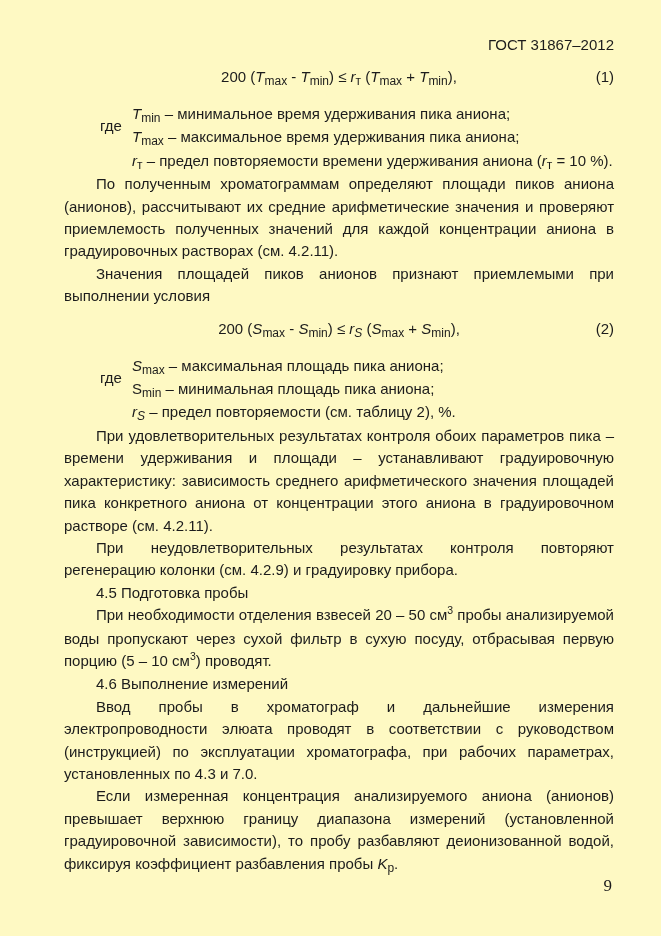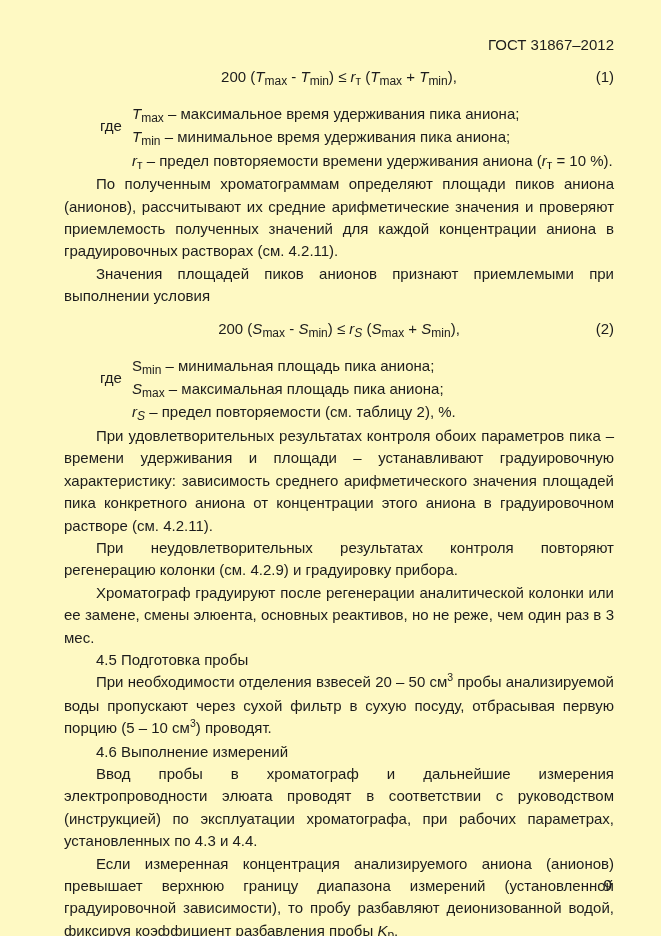--- a/index.html
+++ b/index.html
@@ -96,47 +96,46 @@
       <span>ГОСТ 31867–2012</span>
     </div>
 
     <div class="formula-row">
       <span><span>200 (</span><span class="seg-i">T</span><span class="seg-sub">max</span><span> - </span><span class="seg-i">T</span><span class="seg-sub">min</span><span>) ≤ </span><span class="seg-i">r</span><span class="seg-sub">т</span><span> (</span><span class="seg-i">T</span><span class="seg-sub">max</span><span> + </span><span class="seg-i">T</span><span class="seg-sub">min</span><span>),</span></span>
       <span class="formula-number">(1)</span>
     </div>
 
     <div class="defs">
       <span class="gde">где</span>
+      <div class="def-line"><span class="seg-i">T</span><span class="seg-sub">min</span><span> – минимальное время удерживания пика аниона;</span></div>
       <div class="def-line"><span class="seg-i">T</span><span class="seg-sub">max</span><span> – максимальное время удерживания пика аниона;</span></div>
-      <div class="def-line"><span class="seg-i">T</span><span class="seg-sub">min</span><span> – минимальное время удерживания пика аниона;</span></div>
       <div class="def-line"><span class="seg-i">r</span><span class="seg-sub">т</span><span> – предел повторяемости времени удерживания аниона (</span><span class="seg-i">r</span><span class="seg-sub">т</span><span> = 10 %).</span></div>
     </div>
 
     <p class="para">По полученным хроматограммам определяют площади пиков аниона (анионов), рассчитывают их средние арифметические значения и проверяют приемлемость полученных значений для каждой концентрации аниона в градуировочных растворах (см. 4.2.11).</p>
     <p class="para">Значения площадей пиков анионов признают приемлемыми при выполнении условия</p>
 
     <div class="formula-row">
       <span><span>200 (</span><span class="seg-i">S</span><span class="seg-sub">max</span><span> - </span><span class="seg-i">S</span><span class="seg-sub">min</span><span>) ≤ </span><span class="seg-i">r</span><span class="seg-i seg-sub">S</span><span> (</span><span class="seg-i">S</span><span class="seg-sub">max</span><span> + </span><span class="seg-i">S</span><span class="seg-sub">min</span><span>),</span></span>
       <span class="formula-number">(2)</span>
     </div>
 
     <div class="defs">
       <span class="gde">где</span>
+      <div class="def-line"><span class="seg-i">S</span><span class="seg-sub">max</span><span> – максимальная площадь пика аниона;</span></div>
       <div class="def-line"><span>S</span><span class="seg-sub">min</span><span> – минимальная площадь пика аниона;</span></div>
-      <div class="def-line"><span class="seg-i">S</span><span class="seg-sub">max</span><span> – максимальная площадь пика аниона;</span></div>
       <div class="def-line"><span class="seg-i">r</span><span class="seg-i seg-sub">S</span><span> – предел повторяемости (см. таблицу 2), %.</span></div>
     </div>
 
     <p class="para">При удовлетворительных результатах контроля обоих параметров пика – времени удерживания и площади – устанавливают градуировочную характеристику: зависимость среднего арифметического значения площадей пика конкретного аниона от концентрации этого аниона в градуировочном растворе (см. 4.2.11).</p>
     <p class="para">При неудовлетворительных результатах контроля повторяют регенерацию колонки (см. 4.2.9) и градуировку прибора.</p>
-    <p class="para">Хроматограф градуируют после регенерации аналитической колонки или ее замене, смены элюента, основных реактивов, но не реже, чем один раз в 3 мес.</p>
 
     <p class="heading">4.5 Подготовка пробы</p>
     <p class="para"><span>При необходимости отделения взвесей 20 – 50 см</span><span class="seg-sup">3</span><span> пробы анализируемой воды пропускают через сухой фильтр в сухую посуду, отбрасывая первую порцию (5 – 10 см</span><span class="seg-sup">3</span><span>) проводят.</span></p>
 
     <p class="heading">4.6 Выполнение измерений</p>
-    <p class="para">Ввод пробы в хроматограф и дальнейшие измерения электропроводности элюата проводят в соответствии с руководством (инструкцией) по эксплуатации хроматографа, при рабочих параметрах, установленных по 4.3 и 4.4.</p>
+    <p class="para">Ввод пробы в хроматограф и дальнейшие измерения электропроводности элюата проводят в соответствии с руководством (инструкцией) по эксплуатации хроматографа, при рабочих параметрах, установленных по 4.3 и 7.0.</p>
     <p class="para"><span>Если измеренная концентрация анализируемого аниона (анионов) превышает верхнюю границу диапазона измерений (установленной градуировочной зависимости), то пробу разбавляют деионизованной водой, фиксируя коэффициент разбавления пробы </span><span class="seg-i">K</span><span class="seg-sub">р</span><span>.</span></p>
 
   </div>
 
   <div class="page-number">9</div>
 </div>
 
 </body></html>

